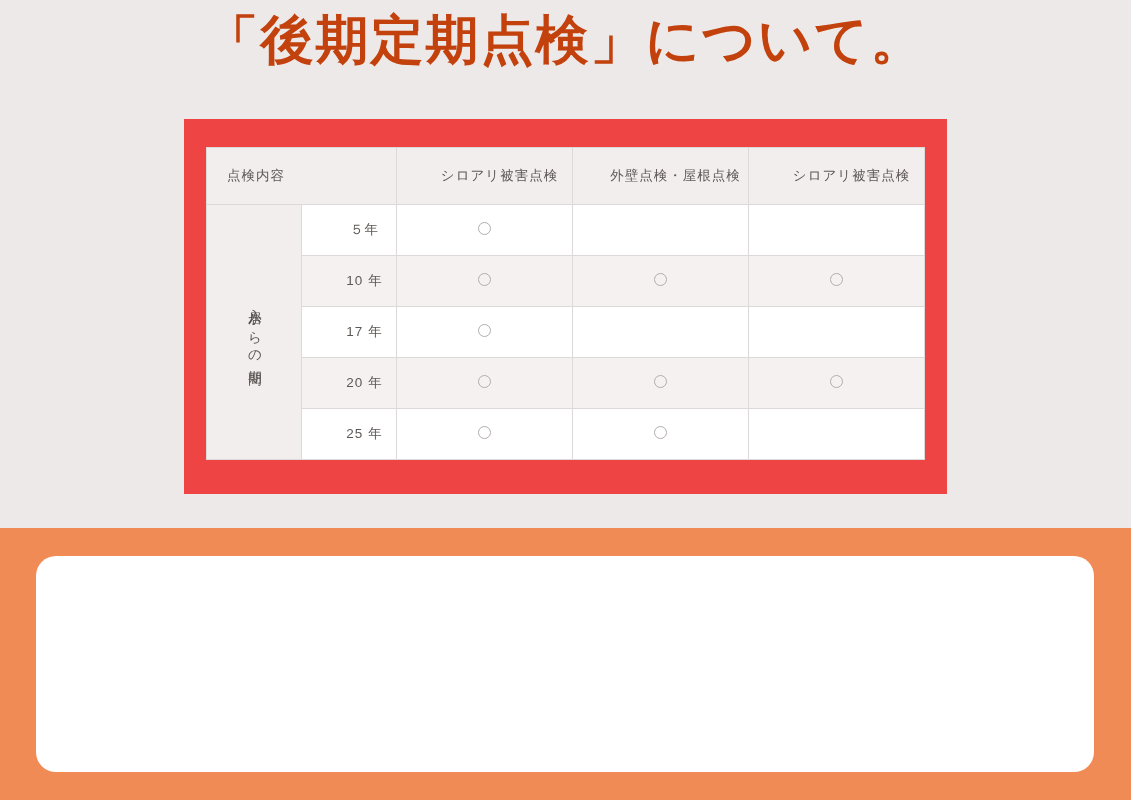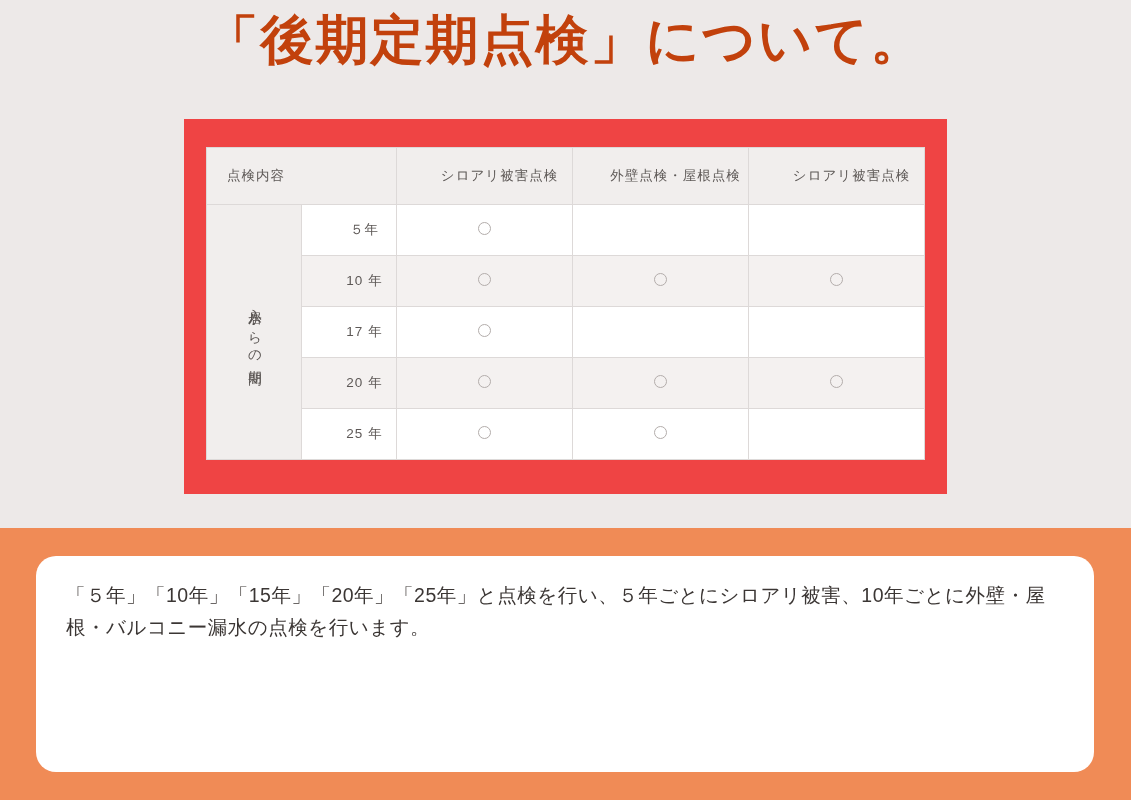--- a/index.html
+++ b/index.html
@@ -184,14 +184,13 @@
       <td class="mark-cell"><span class="circle"></span></td>
       <td class="mark-cell"></td>
     </tr>
   </tbody>
     </table>
 </div>
 
 <div class="orange-band"></div>
 
 <div class="note-card">
-  <p>「５年」「10年」「15年」「20年」「25年」と点検を行い、５年ごとにシロアリ被害、10年ごとに外壁・屋根・バルコニー漏水の点検を行います。</p>
 </div>
 
 </body></html>

